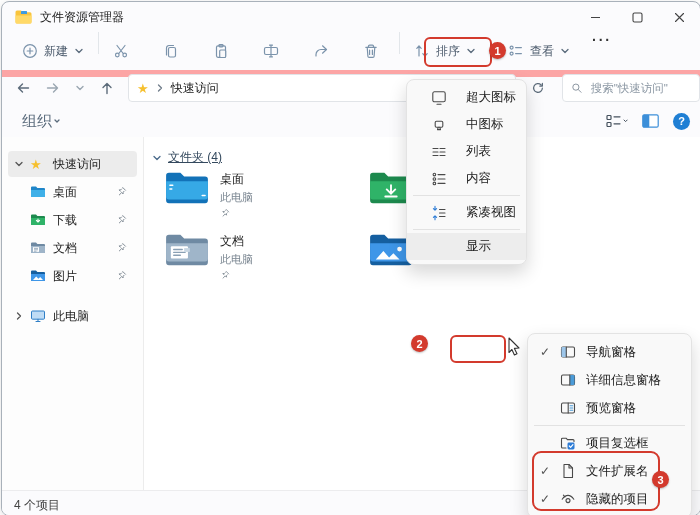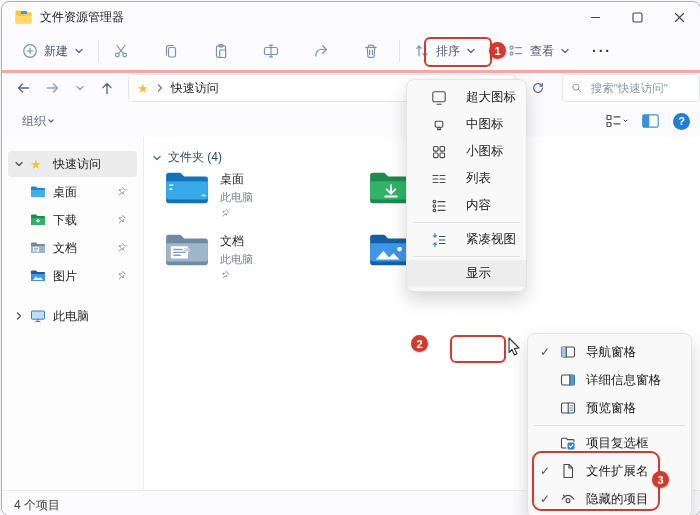--- a/index.html
+++ b/index.html
@@ -10,22 +10,22 @@
   .ico14{width:14px;height:14px;}
 
   
   .titlebar{position:absolute;left:0;top:0;right:0;height:30px;display:flex;align-items:center;}
   .title-ico{margin-left:13px;}
   .title-text{margin-left:8px;font-size:12px;color:#1b1b1b;}
   .win-controls{position:absolute;right:0;top:0;height:30px;display:flex;}
   .win-btn{width:42px;height:30px;display:flex;align-items:center;justify-content:center;color:#444;}
 
   
-  .toolbar{position:absolute;left:0;top:30px;right:0;height:38px;display:flex;align-items:center;
-    border-bottom:3px solid #fca5a5;}
+  .toolbar{position:absolute;left:0;top:30px;right:0;height:38px;display:flex;
+    border-bottom:7px solid #fca5a5;}
   .tb-btn{display:flex;align-items:center;gap:6px;padding:5px 8px;border-radius:4px;color:#49586a;font-size:12px;}
   .tb-ico svg{stroke:#7b93ab;fill:none;stroke-width:1.2;stroke-linecap:round;stroke-linejoin:round;}
   .tb-sep{width:1px;height:22px;background:#e2e6ea;margin:0 6px;}
   .chev{width:10px;height:10px;}
   .chev path{stroke:#5a6b7c;fill:none;stroke-width:1.3;stroke-linecap:round;stroke-linejoin:round;}
   .more-dots{font-size:14px;letter-spacing:2px;color:#333;font-weight:bold;margin-left:14px;}
 
   
   .addressrow{position:absolute;left:0;top:69px;right:0;height:34px;display:flex;align-items:center;}
   .nav-ico{padding:4px 7px;}
@@ -38,42 +38,42 @@
   .refresh{margin-left:8px;}
   .search-box{display:flex;align-items:center;gap:6px;width:130px;height:26px;margin-left:10px;
     background:#fff;border:1px solid #e1e4e8;border-radius:4px;padding:0 8px;}
   .search-box input{border:none;outline:none;width:100%;font-size:11.5px;color:#333;background:transparent;
     font-family:"Liberation Sans",sans-serif;}
   .search-box input::placeholder{color:#8b97a3;}
 
   
   .commandrow{position:absolute;left:0;top:103px;right:0;height:32px;display:flex;align-items:center;
     border-bottom:1px solid #eceff1;}
-  .organize{margin-left:20px;font-size:12px;color:#5a6b7c;display:flex;align-items:center;}
+  .organize{margin-left:20px;font-size:15px;color:#5a6b7c;display:flex;align-items:center;}
   .cmd-right{position:absolute;right:10px;top:0;height:32px;display:flex;align-items:center;gap:14px;}
   .cmd-ico svg{stroke:#45515d;fill:none;stroke-width:1.2;stroke-linecap:round;}
   .help-circle{width:17px;height:17px;border-radius:50%;background:#1f7fd4;color:#fff;font-size:11px;
     display:flex;align-items:center;justify-content:center;font-weight:bold;}
 
   
   .body{position:absolute;left:0;top:135px;right:0;bottom:24px;background:#fdfdfd;}
   .sidebar{position:absolute;left:0;top:0;width:141px;bottom:0;padding-top:12px;}
   .sb-row{position:relative;display:flex;align-items:center;height:26px;margin:2px 6px;border-radius:4px;
     font-size:12px;color:#1b1b1b;}
   .sb-row.sel{background:#ececec;}
   .sb-chev{width:22px;display:flex;justify-content:center;}
   .sb-chev svg{width:10px;height:10px;}
   .sb-chev path{stroke:#555;fill:none;stroke-width:1.3;stroke-linecap:round;stroke-linejoin:round;}
   .sb-ico{width:16px;margin-right:7px;}
   .sb-indent{width:22px;}
   .sb-pin{position:absolute;right:10px;top:7px;}
   .pin-svg path{stroke:#6a7682;fill:none;stroke-width:1.2;stroke-linecap:round;stroke-linejoin:round;}
   .v-divider{position:absolute;left:141px;top:0;bottom:0;width:1px;background:#ececec;}
   .content{position:absolute;left:142px;top:0;right:0;bottom:0;background:#fff;}
-  .section-hd{display:flex;align-items:center;gap:6px;margin:12px 0 0 8px;font-size:12px;color:#34495e;}
+  .section-hd{display:flex;align-items:center;gap:6px;margin:12px 0 0 8px;font-size:12px;color:#34495e;text-decoration:underline;}
   .section-hd svg{width:10px;height:10px;}
   .section-hd path{stroke:#4a6a8a;fill:none;stroke-width:1.3;stroke-linecap:round;stroke-linejoin:round;}
   .tiles{position:absolute;left:20px;top:32px;display:grid;grid-template-columns:204px 204px;grid-auto-rows:62px;}
   .tile{display:flex;align-items:flex-start;gap:10px;}
   .tile-text{padding-top:2px;}
   .tile-name{font-size:12px;color:#1b1b1b;}
   .tile-loc{font-size:11px;color:#7a8691;margin-top:2px;}
   .tile-pin{margin-top:3px;}
 
   
@@ -492,31 +492,20 @@
           <svg class="ico16" viewBox="0 0 16 16">
             <rect x="4.2" y="4.2" width="7.6" height="6" rx="1.2"></rect>
             <path d="M6.5 12.6h3M7.2 10.2l-.7 2.4M8.8 10.2l.7 2.4"></path>
           </svg>
         </span>
       <span>中图标</span>
     </div>
     <div class="m-row">
       <span class="m-ico">
           <svg class="ico16" viewBox="0 0 16 16">
-            <rect x="2.5" y="2.5" width="4.6" height="4.6" rx="1"></rect>
-            <rect x="9" y="2.5" width="4.6" height="4.6" rx="1"></rect>
-            <rect x="2.5" y="9" width="4.6" height="4.6" rx="1"></rect>
-            <rect x="9" y="9" width="4.6" height="4.6" rx="1"></rect>
-          </svg>
-        </span>
-      <span>小图标</span>
-    </div>
-    <div class="m-row">
-      <span class="m-ico">
-          <svg class="ico16" viewBox="0 0 16 16">
             <path d="M2 4.5h5M9 4.5h5M2 8h5M9 8h5M2 11.5h5M9 11.5h5"></path>
           </svg>
         </span>
       <span>列表</span>
     </div>
     <div class="m-row">
       <span class="m-ico">
           <svg class="ico16" viewBox="0 0 16 16">
             <circle cx="3.4" cy="3.6" r="1.3"></circle>
             <path d="M7 3.6h7M7 8h7M7 12.4h7"></path>

